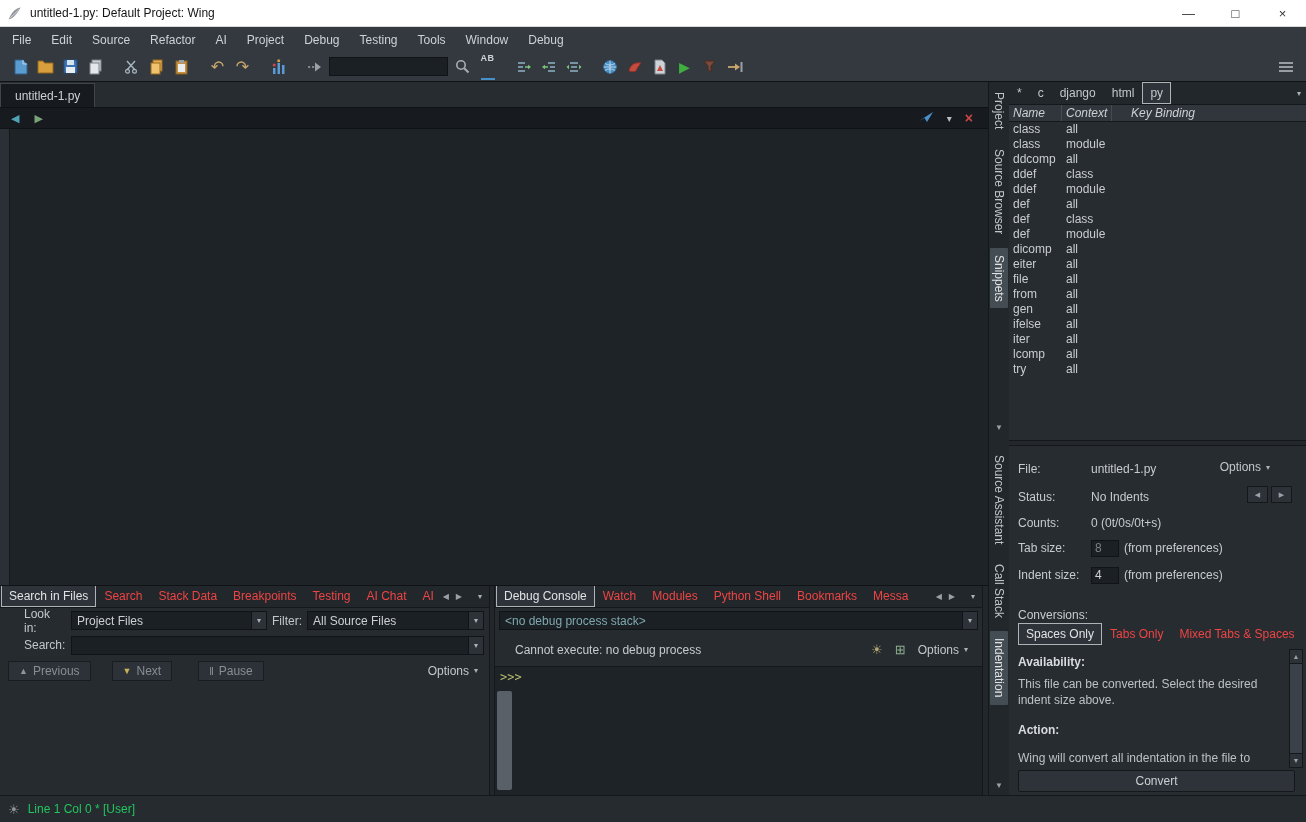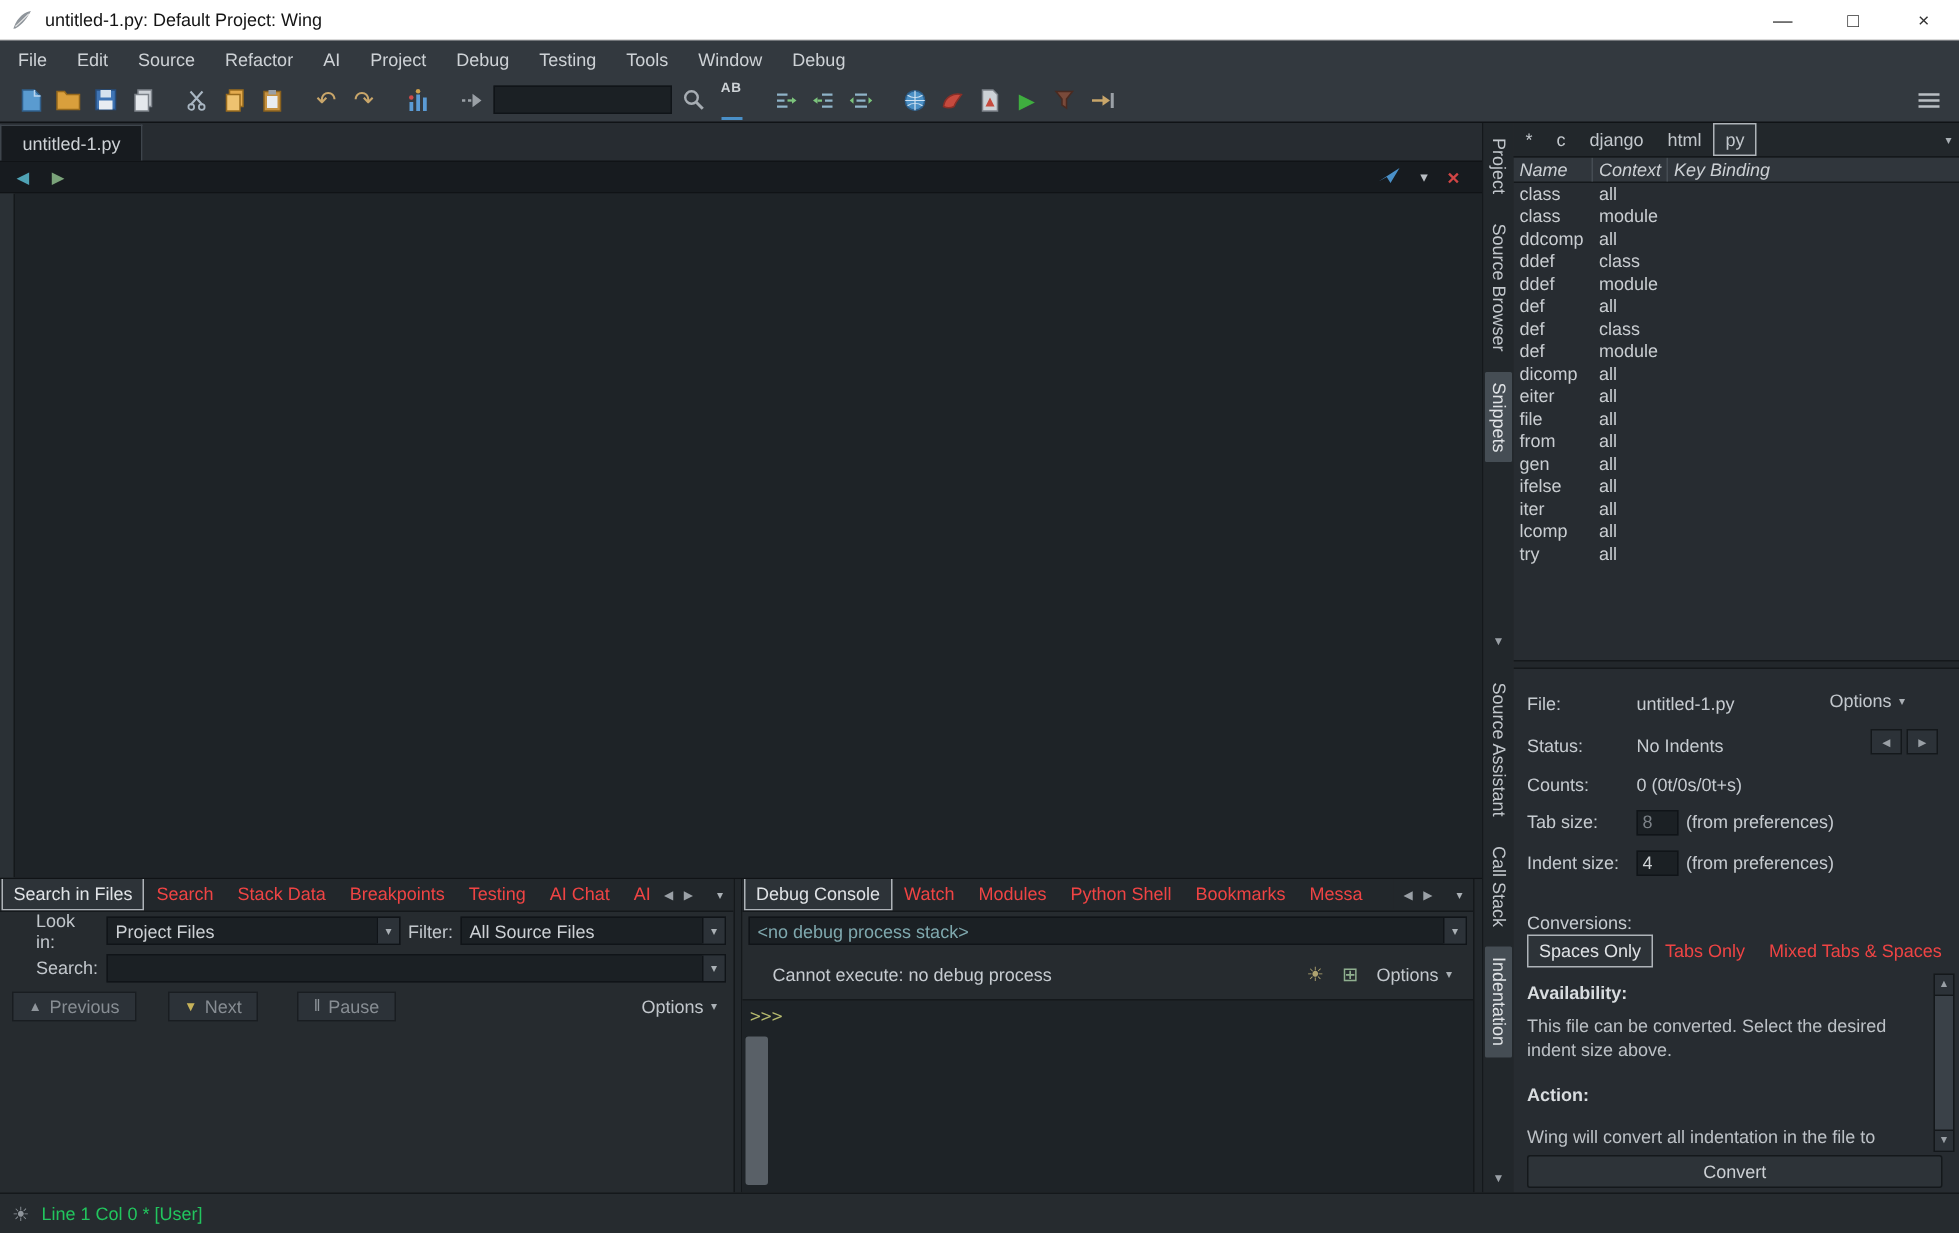--- a/index.html
+++ b/index.html
@@ -108,21 +108,21 @@
   .right-panels { flex:1; display:flex; flex-direction:column; background:#272c31; min-width:0; }
   .snippets { height:358px; display:flex; flex-direction:column; flex:none; }
   .sn-tabs { height:23px; background:#22272b; border-bottom:1px solid #14181b; display:flex; align-items:flex-end; position:relative; flex:none; }
   .sn-tab { padding:3px 7px; color:#c2c7cc; border:1px solid transparent; }
   .sn-tab.active { border-color:#aeb3b8; background:#2d3338; }
   .sn-dd { position:absolute; right:5px; top:7px; font-size:8px; color:#aab0b5; }
   .sn-head { height:17px; display:flex; background:#30363c; border-bottom:1px solid #14181b; color:#ccd0d4; flex:none;font-style:italic; }
   .sn-col { padding:1px 0 0 4px; overflow:hidden; white-space:nowrap; }
   .c-name { width:53px; border-right:1px solid #454c53; }
   .c-ctx { width:50px; border-right:1px solid #454c53; }
-  .c-key { flex:1; }
+  .c-key { flex:1;margin-left:15px; }
   .sn-body { flex:1; overflow:hidden; }
   .sn-row { display:flex; height:15px; line-height:15px; }
   .sn-n { width:53px; padding-left:4px; }
   .sn-c { padding-left:4px; }
 
   .hsplit { height:6px; background:#22272b; border-top:1px solid #14181b; border-bottom:1px solid #14181b; flex:none; }
 
   .ind { flex:1; position:relative; }
   .ind-row { position:absolute; left:9px; right:9px; height:20px; display:flex; align-items:center; }
   .ind-label { display:inline-block; width:73px; color:#c6cbd0; flex:none; }

